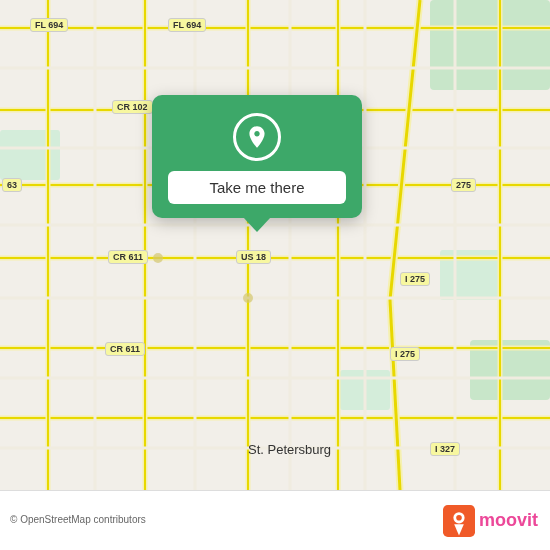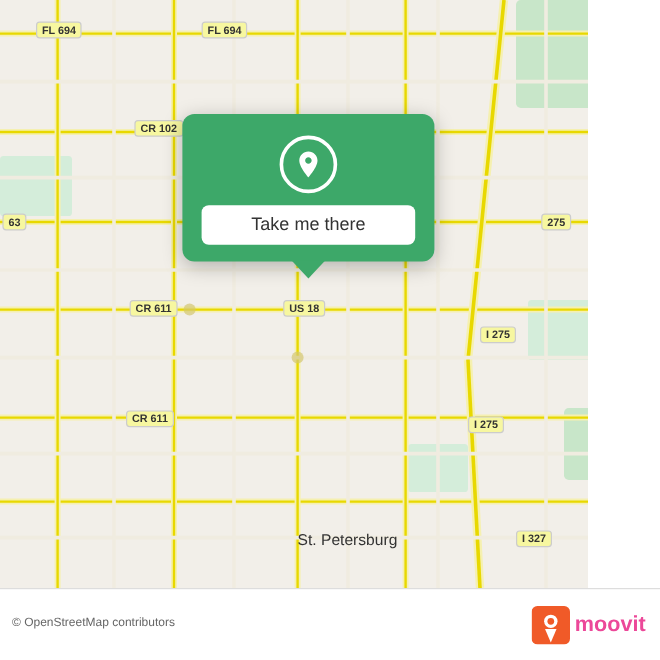--- a/index.html
+++ b/index.html
@@ -6,21 +6,21 @@
 
     body {
       width: 550px;
       height: 550px;
       overflow: hidden;
       font-family: Arial, sans-serif;
       position: relative;
     }
 
     #map-container {
-      width: 490px;
+      width: 550px;
       height: 490px;
       position: relative;
       overflow: hidden;
       background-color: #0ea5e9;
     }
 
     
     .map-bg {
       width: 100%;
       height: 100%;

